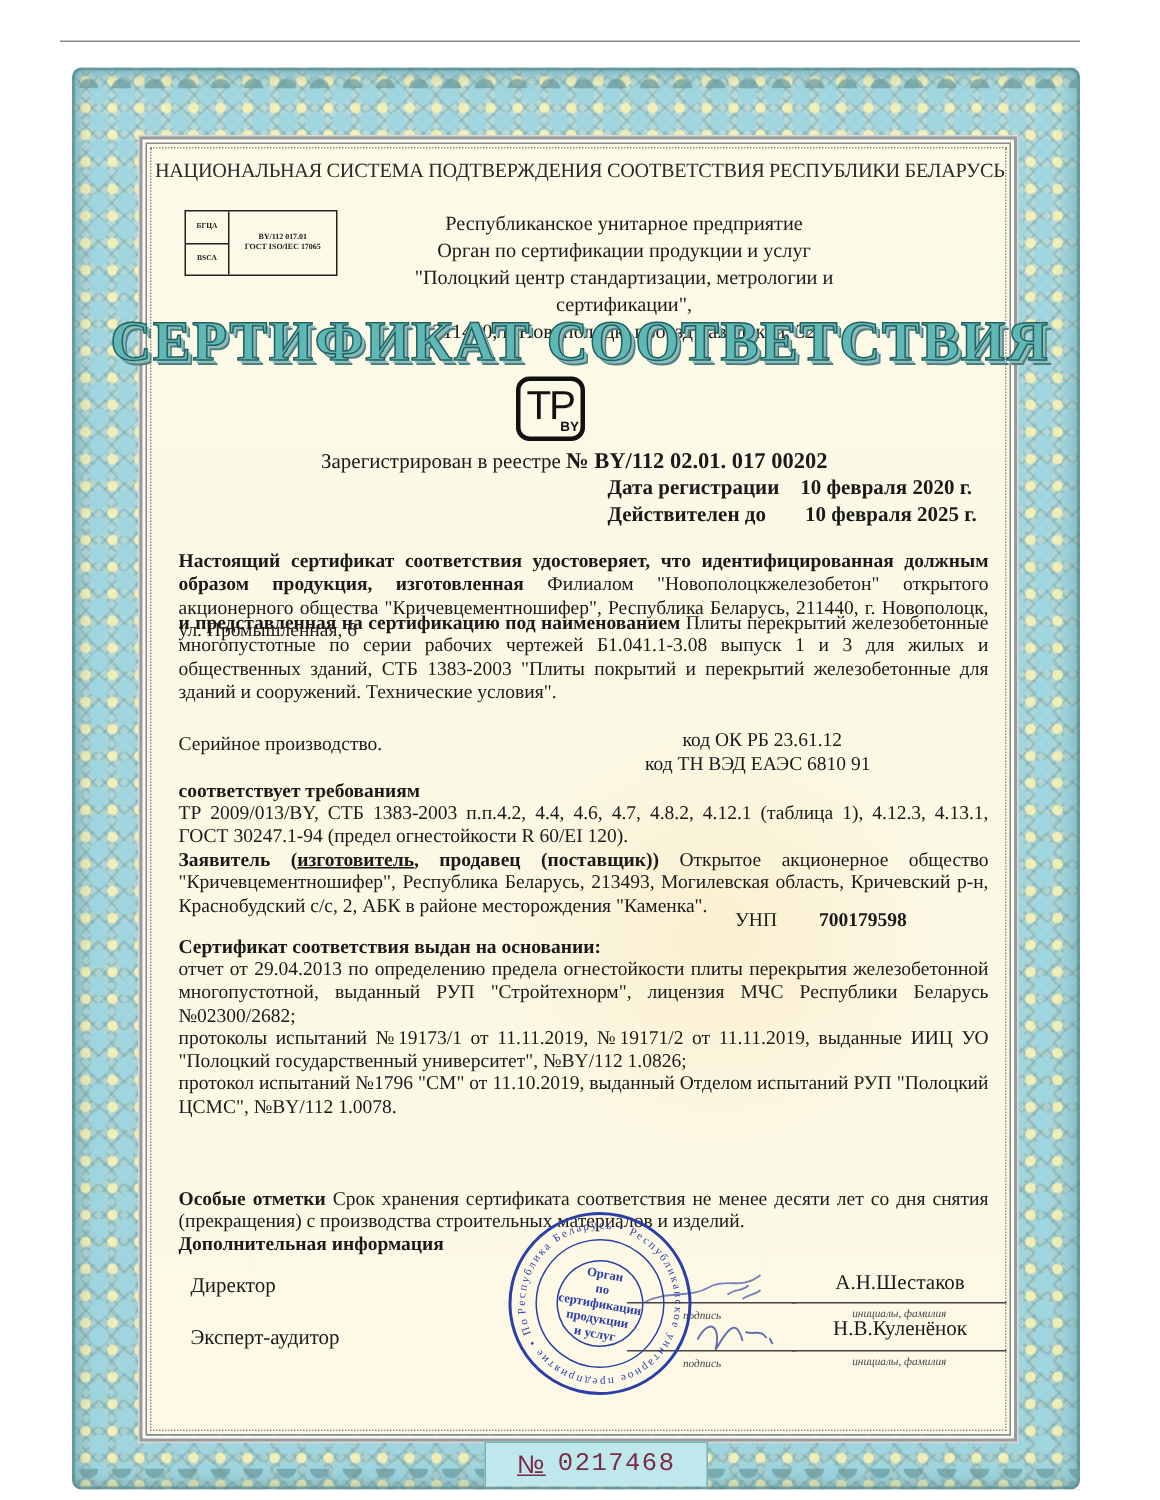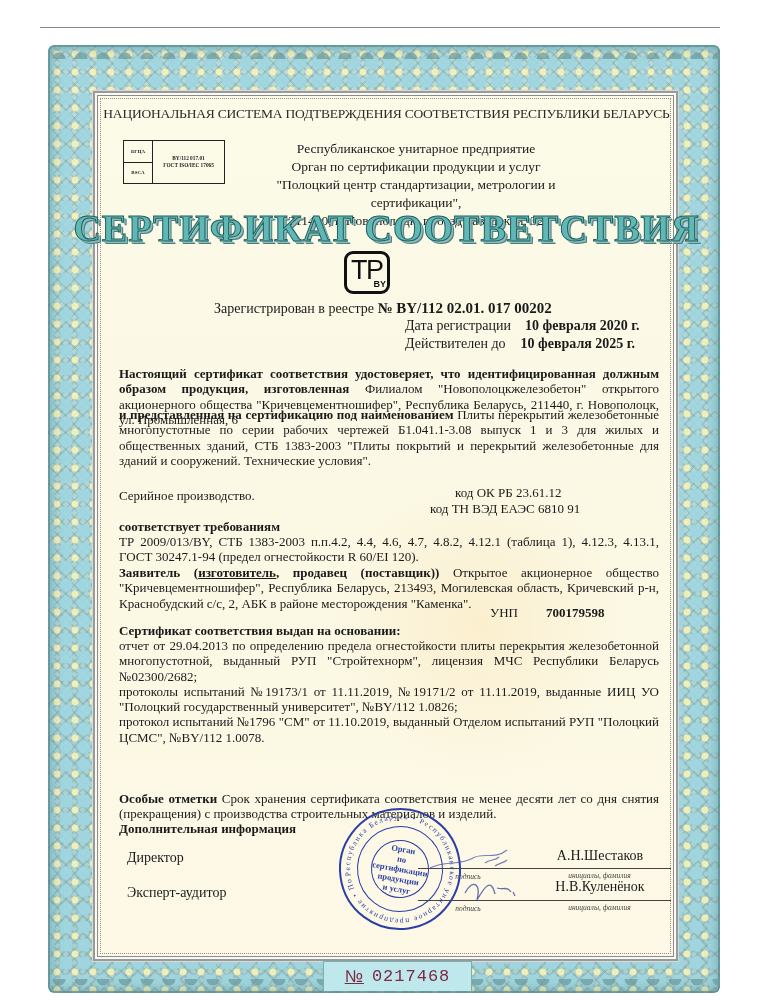--- a/index.html
+++ b/index.html
@@ -68,21 +68,21 @@
 
   .tr-mark {
     position:absolute; left:344px; top:251px; width:46px; height:43px;
     border:3px solid #111; border-radius:9px; box-sizing:border-box;
   }
   .tr-mark .tp { position:absolute; left:4px; top:1px; font-family:"Liberation Sans", sans-serif; font-size:27px; font-weight:normal; letter-spacing:-1.5px; color:#111; }
   .tr-mark .by { position:absolute; right:1px; bottom:2px; font-family:"Liberation Sans", sans-serif; font-size:9px; font-weight:bold; color:#111; }
 
   .reg-line { left:214px; top:300px; font-size:14px; }
   .reg-line b { font-size:15px; }
-  .reg-date { left:405px; font-size:14px; }
+  .reg-date { left:405px; font-size:14px;font-weight:bold; }
   .reg-date b { margin-left:14px; }
 
   .para {
     position:absolute; left:119px; width:540px; font-size:13px; line-height:15.3px; text-align:justify;
     white-space:normal;
   }
   .para b { font-weight:bold; }
   .codes { left:430px; font-size:13px; }
 
   .unp { left:490px; top:605px; font-size:13px; }
@@ -157,21 +157,21 @@
 </div>
 
 <div class="t reg-line">
   <span>Зарегистрирован в реестре</span>
   <b>№ BY/112 02.01. 017 00202</b>
 </div>
 <div class="t reg-date" style="top:318px;">
   <span>Дата регистрации</span><b>10 февраля 2020 г.</b>
 </div>
 <div class="t reg-date" style="top:336px;">
-  <span>Действителен до</span><b style="margin-left:15px">10 февраля 2025 г.</b>
+  <span>Действителен до</span><b style="margin-left:26px">10 февраля 2025 г.</b>
 </div>
 
 <div class="para" style="top:366px;"><b>Настоящий сертификат соответствия удостоверяет, что идентифицированная должным образом продукция, изготовленная</b><span> Филиалом "Новополоцкжелезобетон" открытого акционерного общества "Кричевцементношифер", Республика Беларусь, 211440, г. Новополоцк, ул. Промышленная, 6</span></div>
 
 <div class="para" style="top:407px;"><b>и представленная на сертификацию под наименованием</b><span> Плиты перекрытий железобетонные многопустотные по серии рабочих чертежей Б1.041.1-3.08 выпуск 1 и 3 для жилых и общественных зданий, СТБ 1383-2003 "Плиты покрытий и перекрытий железобетонные для зданий и сооружений. Технические условия".</span></div>
 
 <div class="t" style="left:119px; top:488px; font-size:13px;">Серийное производство.</div>
 <div class="t codes" style="top:485px;margin-left:25px;">код ОК РБ   23.61.12</div>
 <div class="t codes" style="top:501px;">код ТН ВЭД ЕАЭС   6810 91</div>
 

